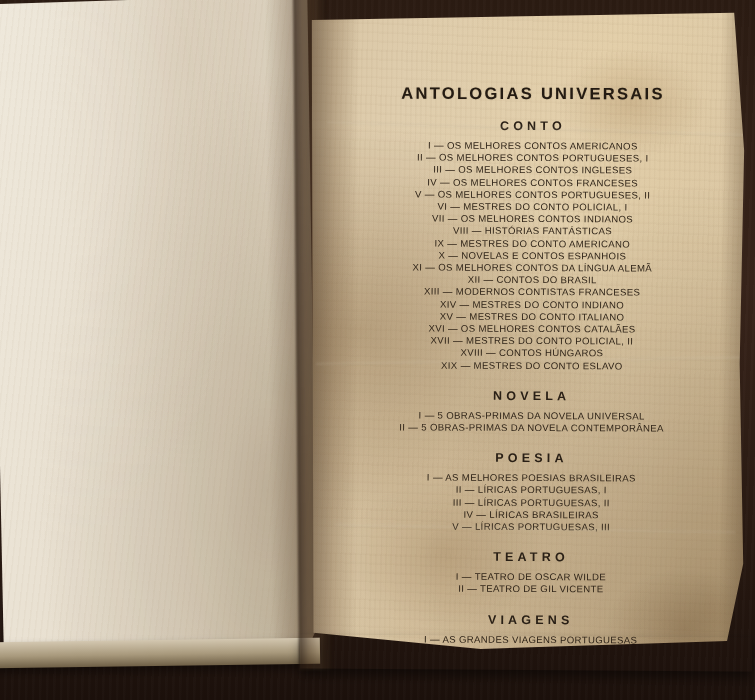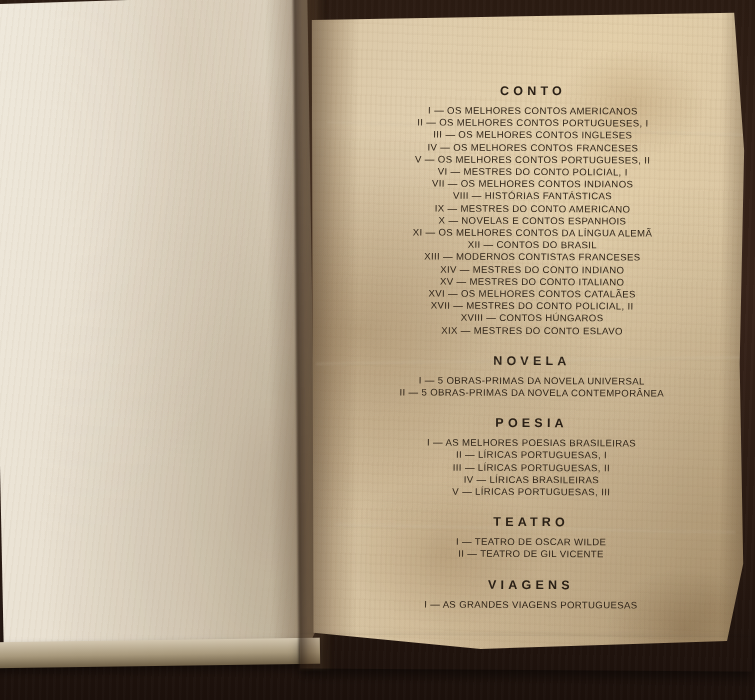--- a/index.html
+++ b/index.html
@@ -253,20 +253,21 @@
     <div class="stain s1"></div>
     <div class="stain s2"></div>
     <div class="stain s3"></div>
 
     <div class="crease c1"></div>
     <div class="crease c2"></div>
     <div class="crease c3"></div>
 
     <div class="content">
 
+      <h1 class="main-title">ANTOLOGIAS UNIVERSAIS</h1>
 
       <div class="section-head">CONTO</div>
       <ul class="entries">
         <li>I — OS MELHORES CONTOS AMERICANOS</li>
         <li>II — OS MELHORES CONTOS PORTUGUESES, I</li>
         <li>III — OS MELHORES CONTOS INGLESES</li>
         <li>IV — OS MELHORES CONTOS FRANCESES</li>
         <li>V — OS MELHORES CONTOS PORTUGUESES, II</li>
         <li>VI — MESTRES DO CONTO POLICIAL, I</li>
         <li>VII — OS MELHORES CONTOS INDIANOS</li>

